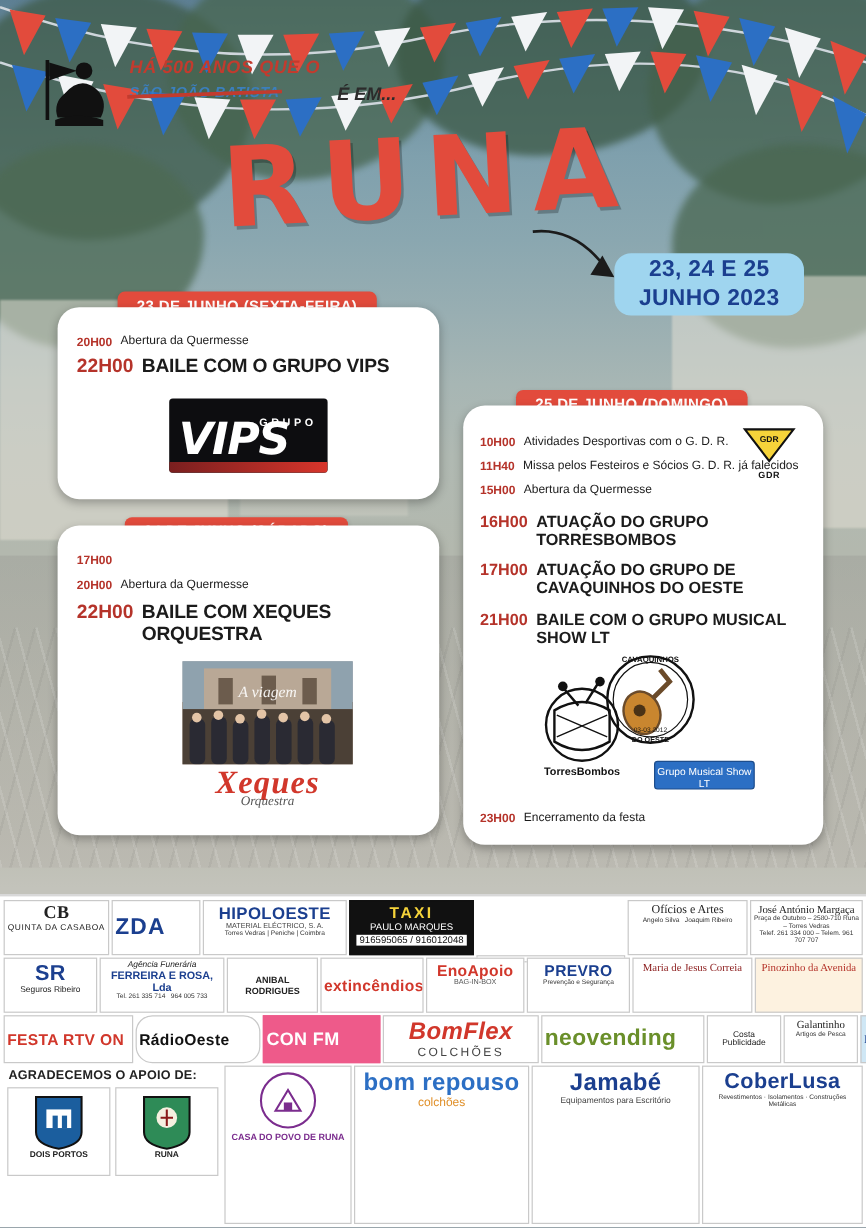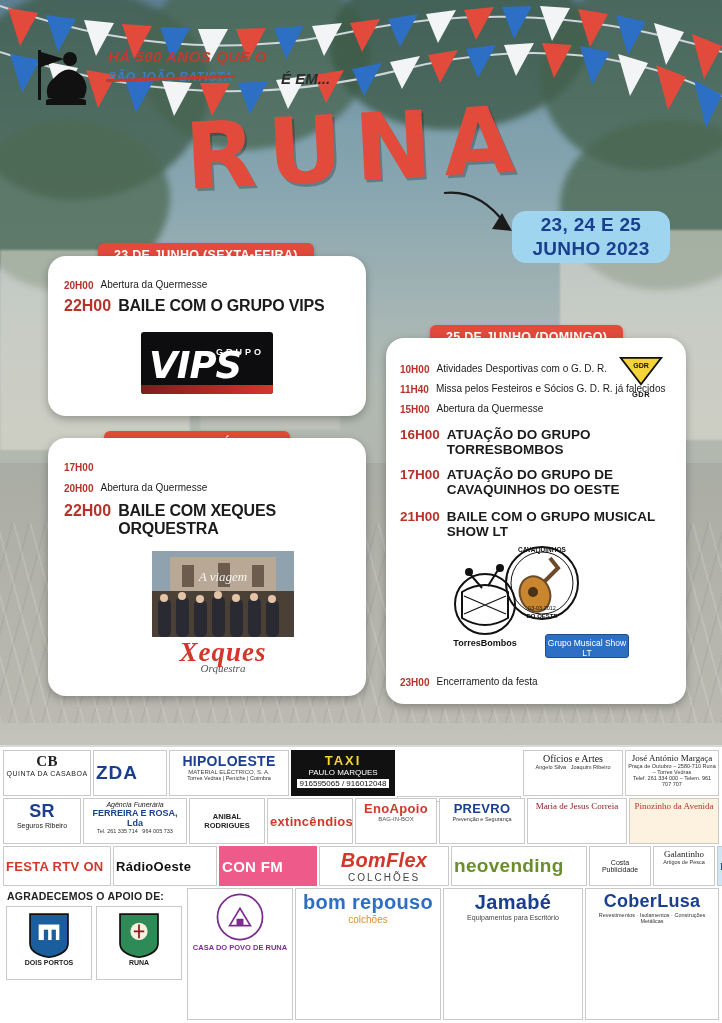--- a/index.html
+++ b/index.html
@@ -475,21 +475,21 @@
       </div>
       <div class="sp" style="flex:1 1 auto;flex-direction:column;background:#fdf2e0;">
         <span style="font-family:'Liberation Serif',serif;font-size:9px;color:#b5332a;">Pinozinho da Avenida</span>
       </div>
     </div>
 
     <div class="srow" style="height:40px;">
       <div class="sp" style="flex:0 0 108px;">
         <span class="n1" style="font-size:13px;color:#d1372b;">FESTA RTV ON</span>
       </div>
-      <div class="sp" style="flex:0 0 104px;">
+      <div class="sp" style="flex:0 0 104px;border-radius:14px;">
         <span class="n1" style="font-size:13px;color:#111;">RádioOeste</span>
       </div>
       <div class="sp" style="flex:0 0 98px;background:#ee5a8a;color:#fff;border-color:#ee5a8a;">
         <span class="n1" style="font-size:15px;">CON FM</span>
       </div>
       <div class="sp" style="flex:0 0 130px;flex-direction:column;">
         <span class="n1" style="font-size:20px;color:#d1372b;font-style:italic;">BomFlex</span>
         <span style="font-size:10px;letter-spacing:2px;color:#444;">COLCHÕES</span>
       </div>
       <div class="sp" style="flex:0 0 136px;">

